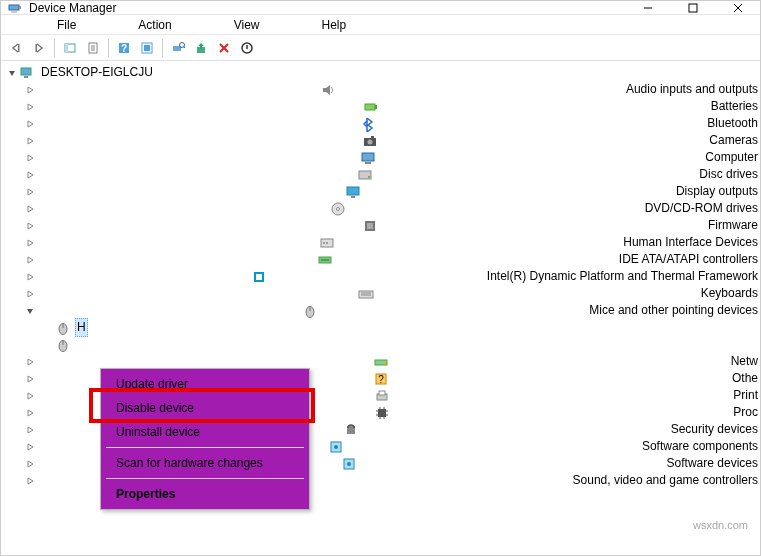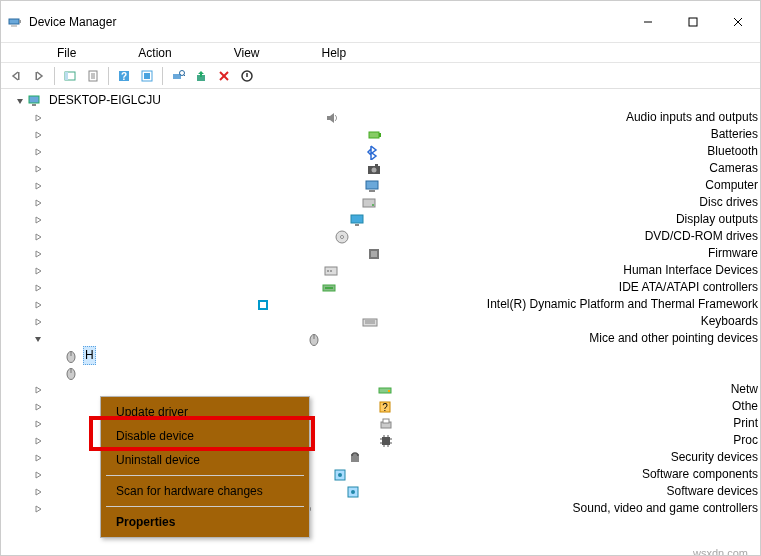--- a/index.html
+++ b/index.html
@@ -7,21 +7,21 @@
       font-family: "Segoe UI", Tahoma, sans-serif;
       font-size: 12px;
       background: #fff;
       width: 761px;
       height: 556px;
       overflow: hidden;
       border: 1px solid #ccc;
     }
     
     .titlebar {
-      height: 42px;
+      height: 14px;
       display: flex;
       align-items: center;
       padding-left: 6px;
       border-bottom: 1px solid #e5e5e5;
     }
     .titlebar .app-icon {
       width: 16px; height: 16px; margin-right: 6px;
       display: inline-flex; align-items: center; justify-content: center;
     }
     .titlebar .title { flex: 1; font-size: 12px; }
@@ -56,21 +56,21 @@
       border: 1px solid transparent;
     }
     .tsep { width: 1px; height: 18px; background: #ccc; margin: 0 3px; }
     
     .client {
       position: relative;
       height: calc(556px - 30px - 20px - 26px);
       overflow: hidden;
     }
     .tree {
-      padding: 3px 0 3px 12px;
+      padding: 3px 0 3px 4px;
       font-size: 12px;
       line-height: 17px;
       height: 100%;
       overflow-y: scroll;
     }
     .tree-row {
       display: flex;
       align-items: center;
       height: 17px;
       white-space: nowrap;
@@ -90,21 +90,21 @@
     .indent-0 { padding-left: 0px; }
     .indent-1 { padding-left: 18px; justify-content: space-between; }
     .indent-2 { padding-left: 36px; }
     .label { padding: 0 2px; }
     .label.selected { background: #cde8ff; border: 1px dotted #5aa2e0; padding: 0 1px; }
     
     .context-menu {
       position: absolute;
       left: 99px; top: 307px;
       width: 210px;
-      background: #a16207;
+      background: #a21caf;
       border: 1px solid #b5b5b5;
       box-shadow: 2px 2px 4px rgba(0,0,0,.25);
       padding: 3px;
     }
     .cm-item {
       padding: 5px 12px;
       font-size: 12px;
     }
     .cm-item.bold { font-weight: bold; }
     .cm-sep { height: 1px; background: #ccc; margin: 3px 2px; }

